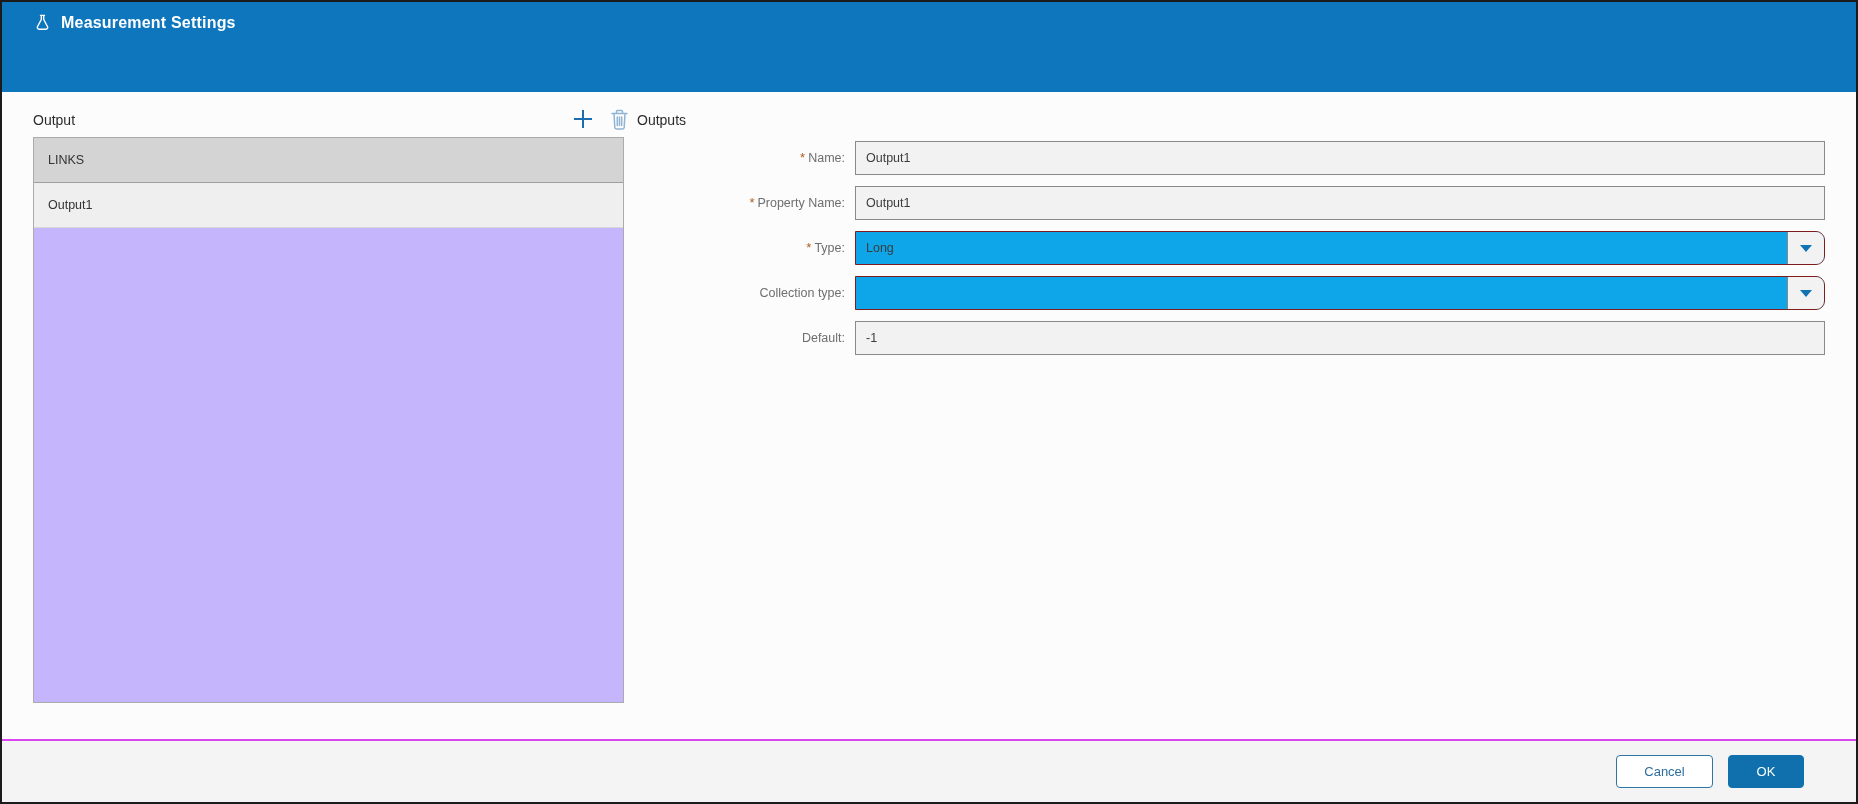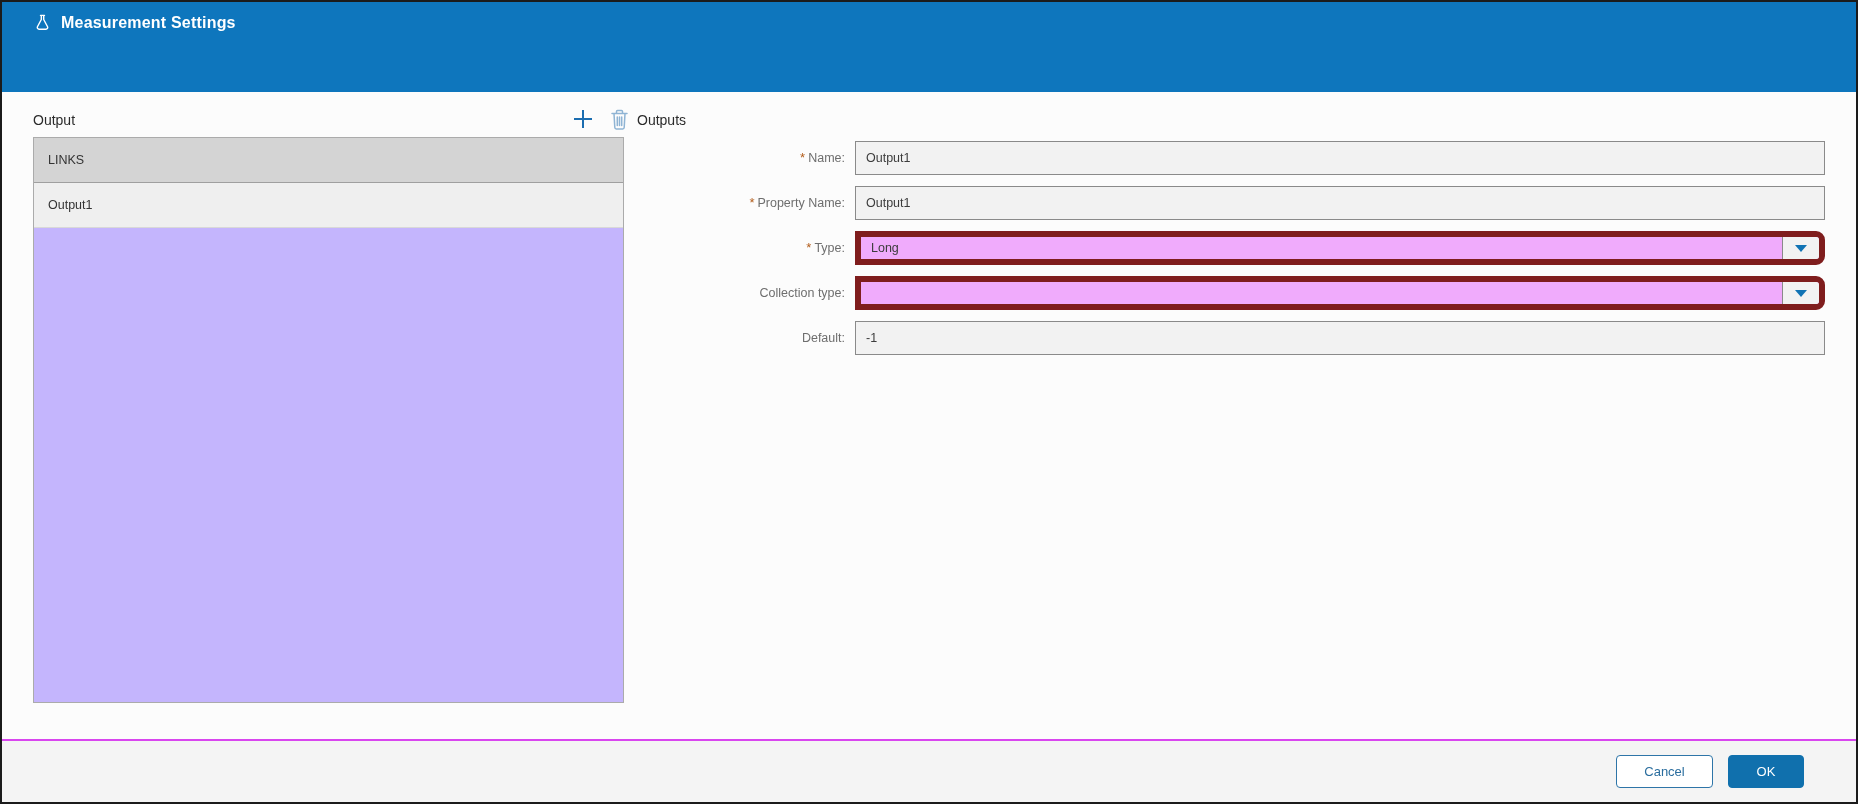--- a/index.html
+++ b/index.html
@@ -101,21 +101,21 @@
     box-sizing:border-box;width:100%;height:100%;
     background:#f2f2f2;border:1px solid #8a8a8a;
     padding:0 10px;
     font-family:"Liberation Sans", sans-serif;
     font-size:12.5px;color:#3c3c3c;
     outline:none;
   }
   .combo{
     box-sizing:border-box;width:100%;height:100%;
     display:flex;
-    background:#f0abfc;border:6px solid #7f1d1d;
+    background:#0ea5e9;border:1px solid #7f1d1d;
     border-radius:0 9px 9px 0;
     overflow:hidden;
   }
   .combo .text-input{
     border:none;background:transparent;flex:1;
   }
   .combo-btn{
     width:37px;height:100%;
     border:none;border-left:1px solid #8a8a8a;
     background:#f2f2f2;cursor:pointer;

